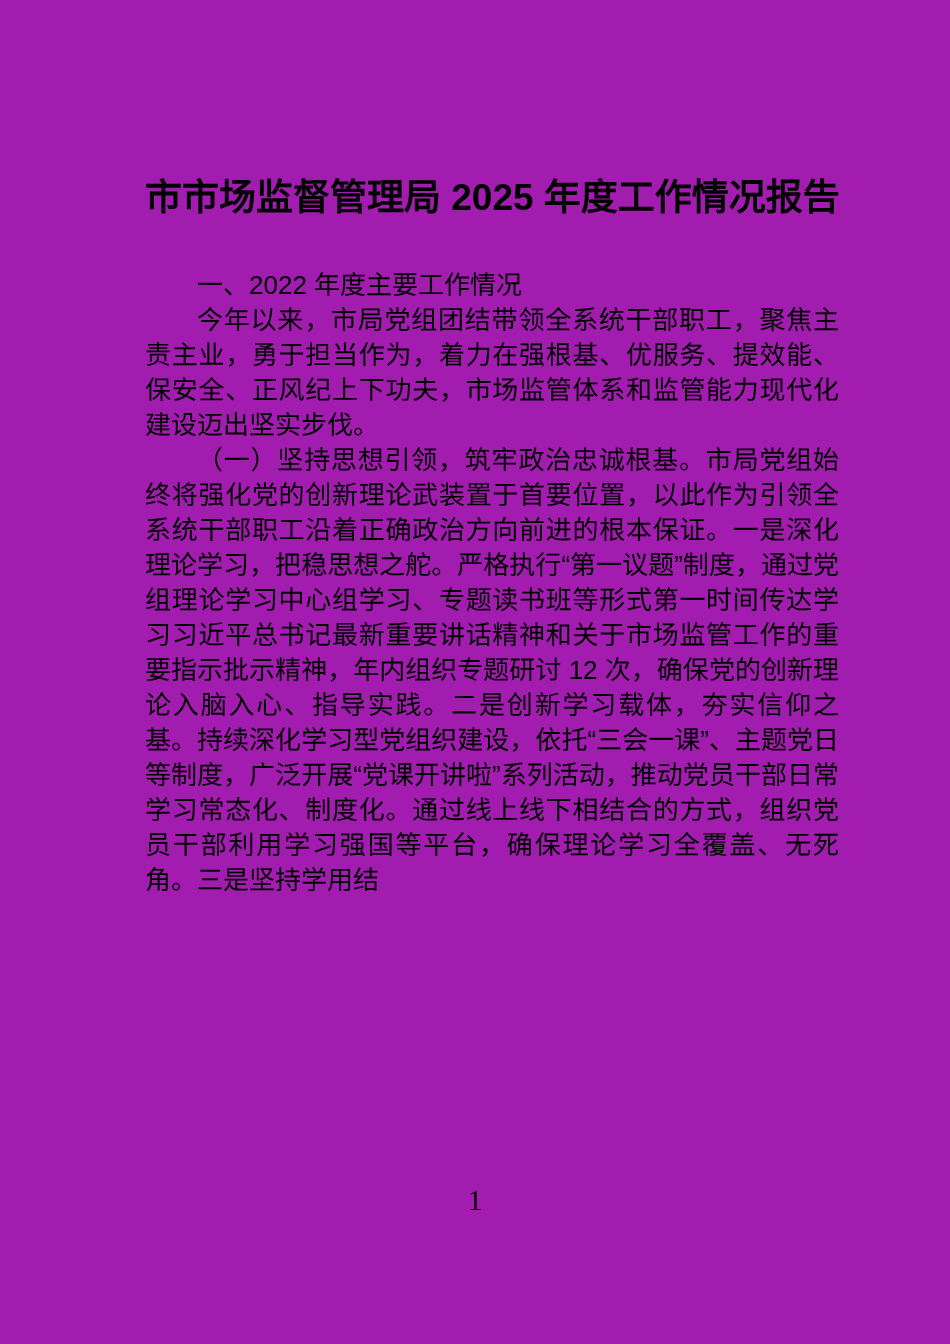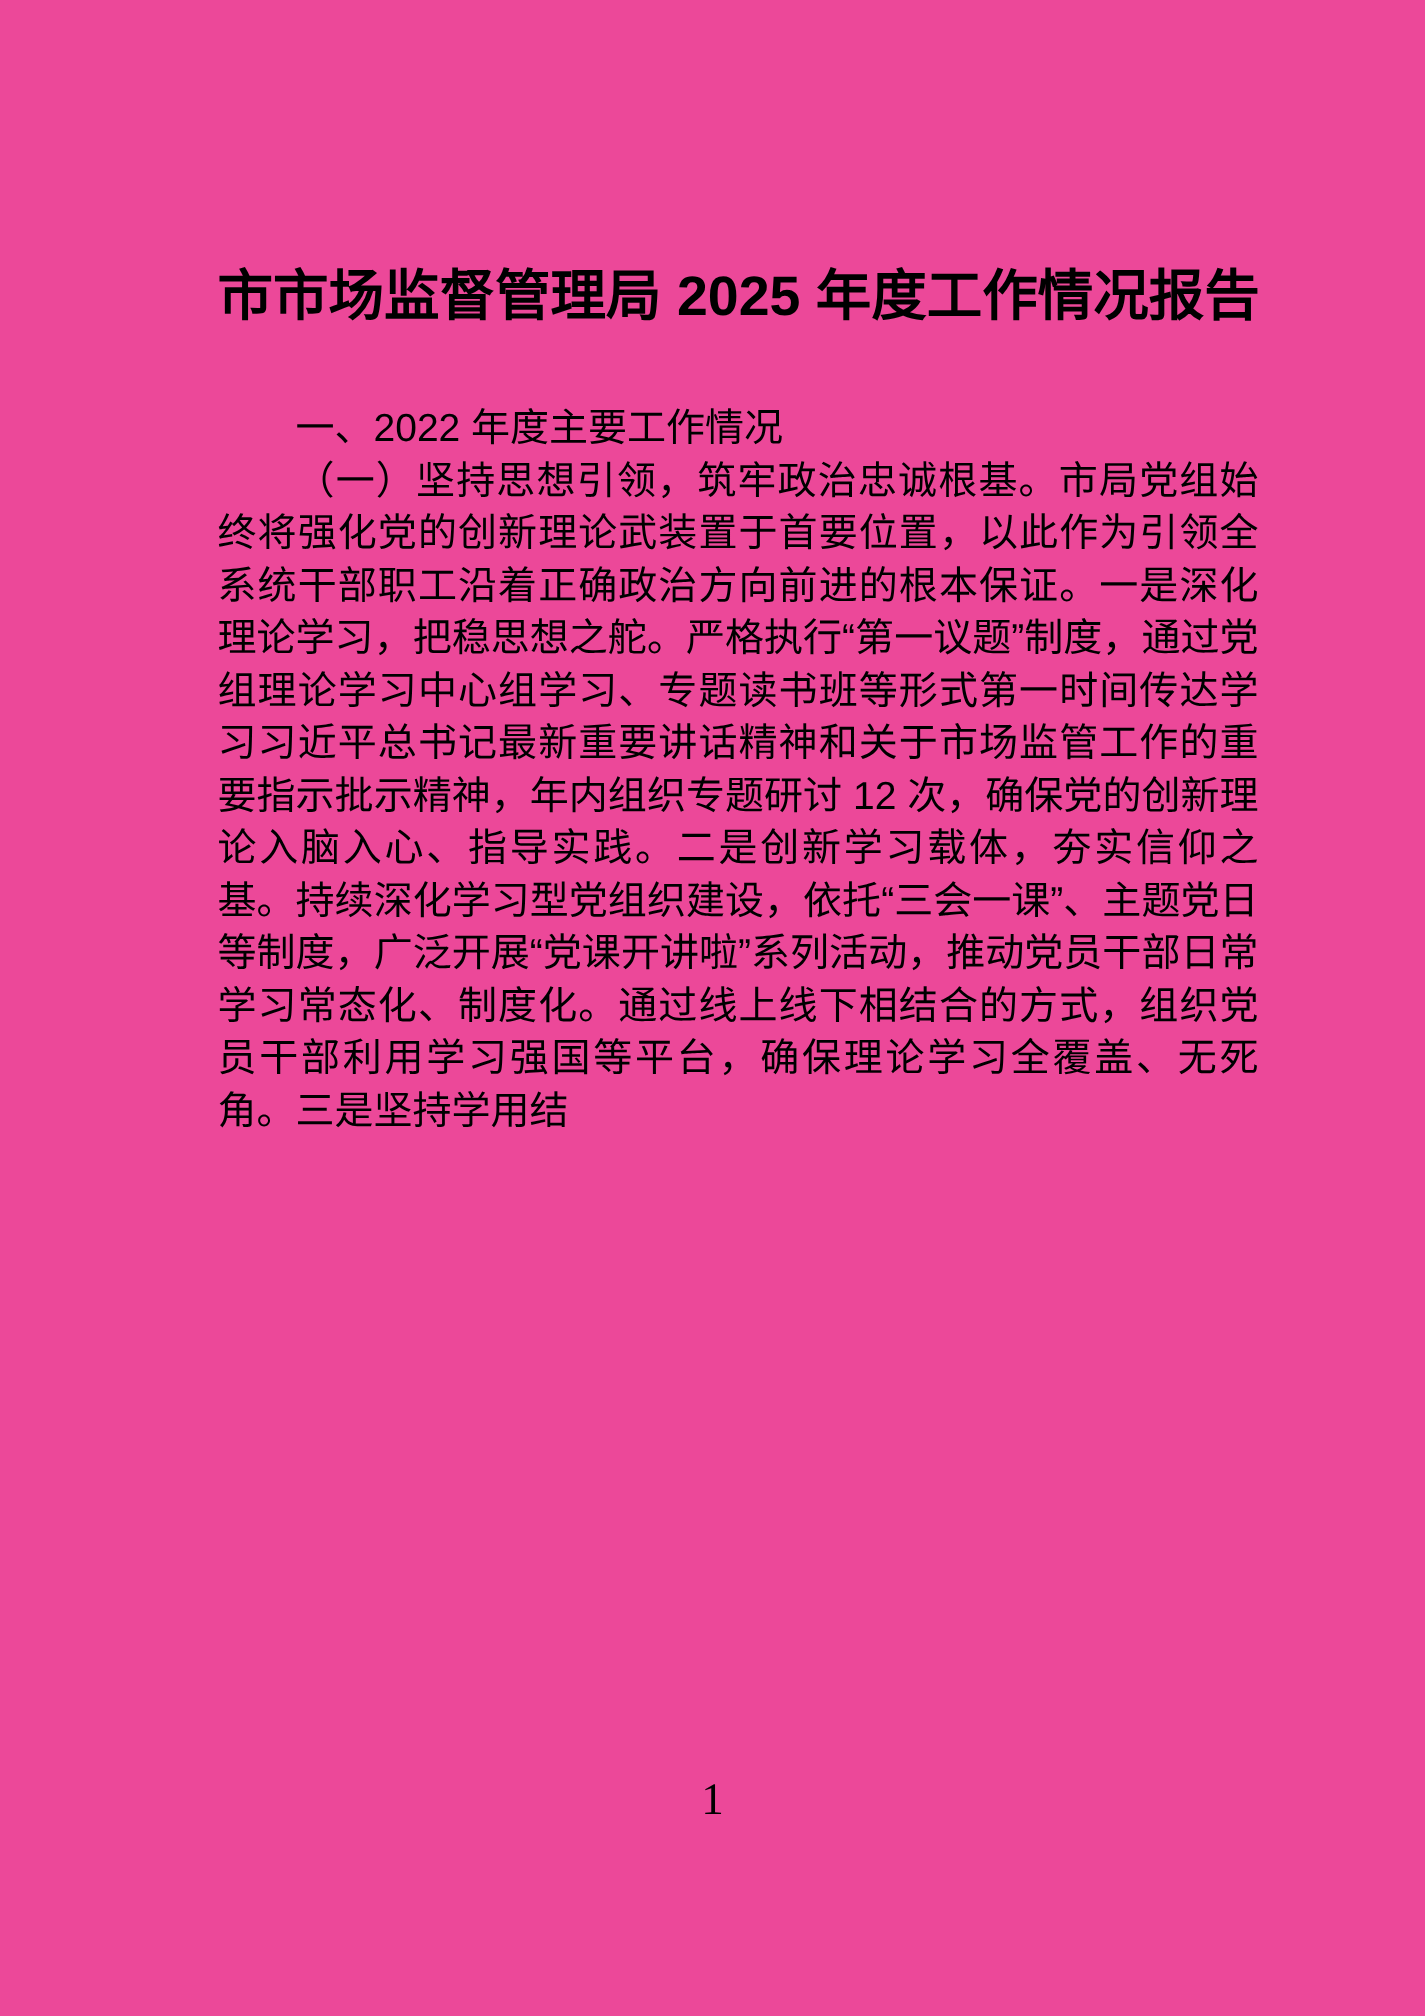--- a/index.html
+++ b/index.html
@@ -13,21 +13,21 @@
     position: relative;
     overflow: hidden;
     font-family: "Liberation Sans", "DejaVu Sans", sans-serif;
     color: #000000;
   }
   .page {
     position: absolute;
     inset: 0;
     box-sizing: border-box;
     padding: 176px 111px 0 145px;
-    background: #ec4899;
+    background: #a21caf;
   }
   .doc-title {
     margin: 0 0 48px 0;
     font-size: 37px;
     line-height: 44px;
     font-weight: 700;
     text-align: center;
     letter-spacing: 0px;
     white-space: nowrap;
   }
@@ -59,18 +59,19 @@
 </style>
 </head>
 <body>
 
 <div class="page">
 
   <h1 class="doc-title">市市场监督管理局 2025 年度工作情况报告</h1>
 
   <div class="doc-body">
     <p class="para">一、2022 年度主要工作情况</p>
+    <p class="para">今年以来，市局党组团结带领全系统干部职工，聚焦主责主业，勇于担当作为，着力在强根基、优服务、提效能、保安全、正风纪上下功夫，市场监管体系和监管能力现代化建设迈出坚实步伐。</p>
     <p class="para">（一）坚持思想引领，筑牢政治忠诚根基。市局党组始终将强化党的创新理论武装置于首要位置，以此作为引领全系统干部职工沿着正确政治方向前进的根本保证。一是深化理论学习，把稳思想之舵。严格执行“第一议题”制度，通过党组理论学习中心组学习、专题读书班等形式第一时间传达学习习近平总书记最新重要讲话精神和关于市场监管工作的重要指示批示精神，年内组织专题研讨 12 次，确保党的创新理论入脑入心、指导实践。二是创新学习载体，夯实信仰之基。持续深化学习型党组织建设，依托“三会一课”、主题党日等制度，广泛开展“党课开讲啦”系列活动，推动党员干部日常学习常态化、制度化。通过线上线下相结合的方式，组织党员干部利用学习强国等平台，确保理论学习全覆盖、无死角。三是坚持学用结</p>
   </div>
 
   <div class="page-number">1</div>
 
 </div>
 
 </body></html>

